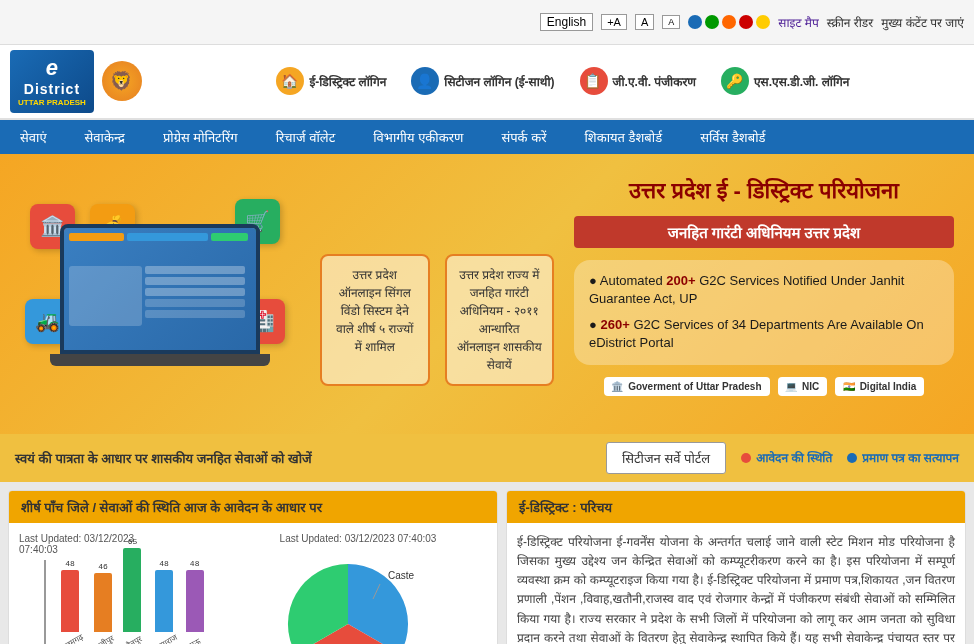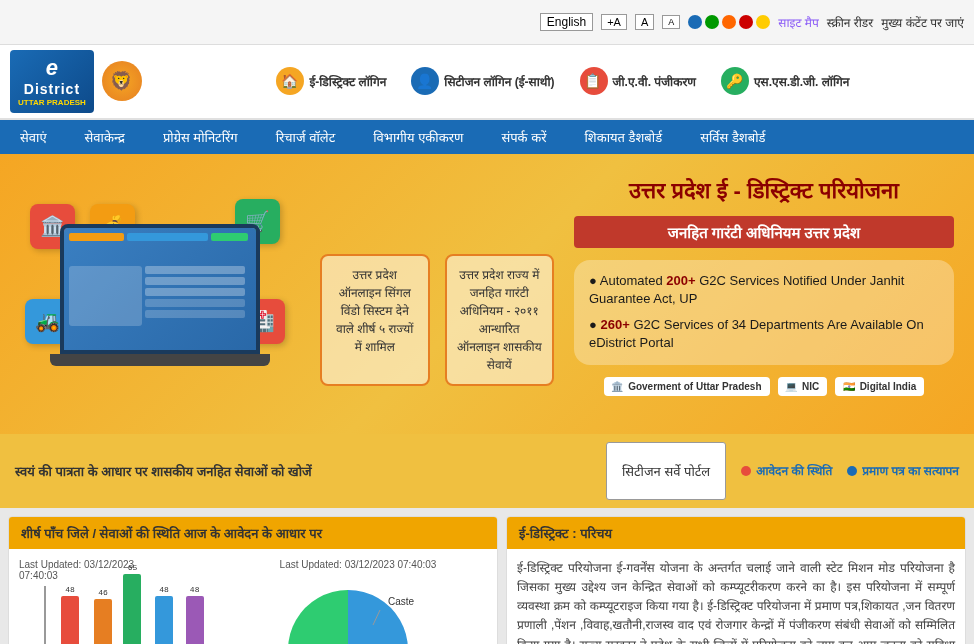--- a/index.html
+++ b/index.html
@@ -231,21 +231,21 @@
     }
     .search-label {
       font-size: 13px;
       font-weight: bold;
       color: #333;
       flex: 1;
     }
     .citizen-survey-btn {
       background: #fff;
       border: 1px solid #999;
-      padding: 19px 15px;
+      padding: 6px 15px;
       font-size: 13px;
       cursor: pointer;
       border-radius: 3px;
       color: #333;
     }
     .search-right {
       display: flex;
       gap: 15px;
       align-items: center;
     }
@@ -365,21 +365,21 @@
   <span class="font-btn">+A</span>
   <span class="font-btn">A</span>
   <span class="font-btn" style="font-size:9px;">A</span>
   <span class="color-circles">
     <span class="circle" style="background:#1a6bb5;"></span>
     <span class="circle" style="background:#009900;"></span>
     <span class="circle" style="background:#ff6600;"></span>
     <span class="circle" style="background:#cc0000;"></span>
     <span class="circle" style="background:#ffcc00;"></span>
   </span>
-  <span style="cursor:pointer; color:#8b5cf6;">साइट मैप</span>
+  <span style="cursor:pointer; color:#4c1d95;">साइट मैप</span>
   <span style="cursor:pointer; color:#333;">स्क्रीन रीडर</span>
   <span style="cursor:pointer; color:#333;">मुख्य कंटेंट पर जाएं</span>
 </div>
 
 <div class="header">
   <div class="logo-area">
     <div class="logo-box">
       <span style="color:#fff; font-size:22px; font-weight:bold; font-style:italic;">e</span>
       <span style="font-size:14px; letter-spacing:1px;">District</span>
       <span style="font-size:8px; color:#ffd700;">UTTAR PRADESH</span>

